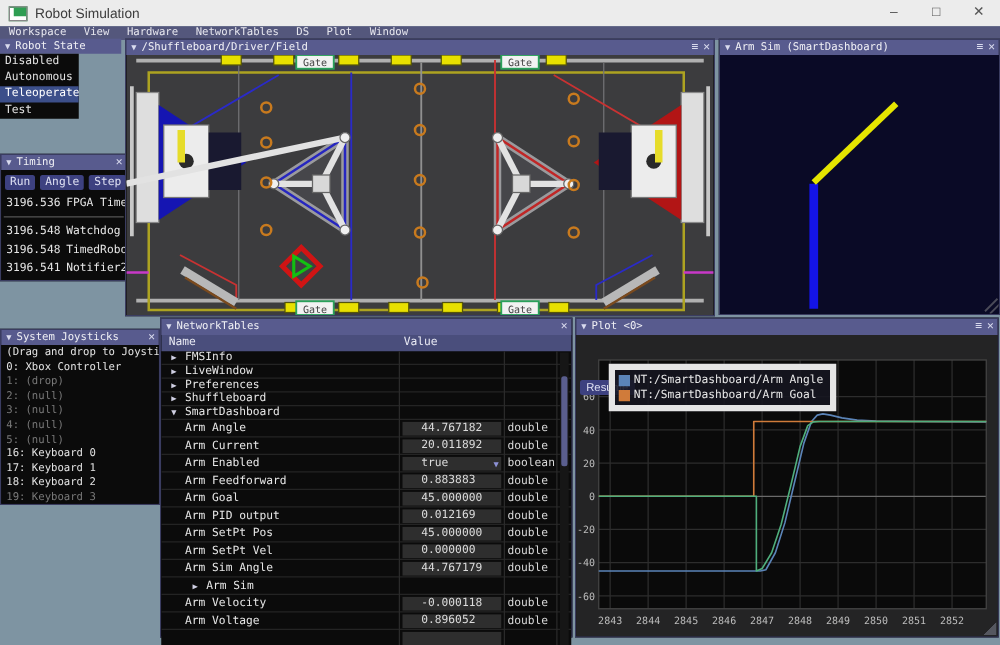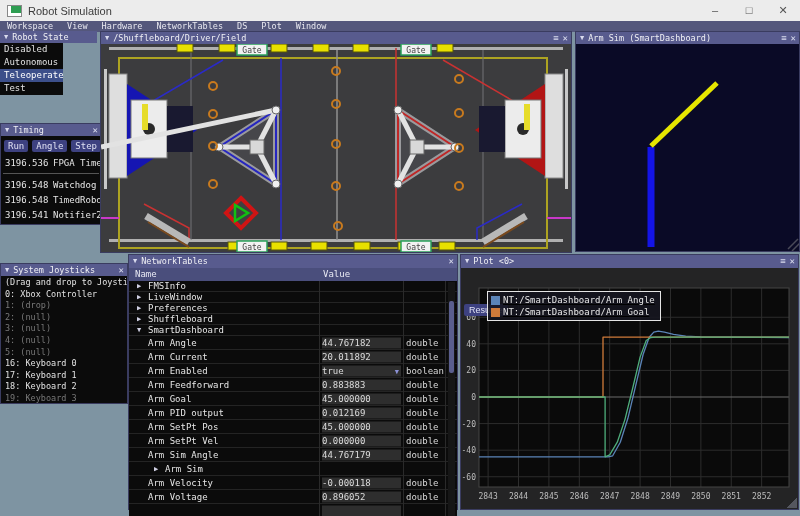--- a/index.html
+++ b/index.html
@@ -39,32 +39,32 @@
   .joy-line.dim{color:#787878;}
   
   .nt-header{height:13px;background:#4a4e7c;color:#e9eaf4;font-size:9px;line-height:13px;position:relative;}
   .nt-header .h-name{position:absolute;left:6px;}
   .nt-header .h-value{position:absolute;left:194px;}
   .nt-rows{position:absolute;left:0;right:0;top:26px;bottom:0;overflow:hidden;}
   .nt-row{position:relative;border-bottom:1px solid #242424;box-sizing:border-box;color:#e6e6e6;font-size:9px;}
   .nt-row .arrow{position:absolute;font-size:7px;color:#cfcfe2;top:50%;transform:translateY(-50%);}
   .nt-row .nm{position:absolute;left:19px;top:50%;transform:translateY(-50%);white-space:nowrap;}
   .nt-row .vbox{position:absolute;left:193px;width:79px;height:11px;top:50%;transform:translateY(-50%);
-                background:#2e2e2e;color:#dcdcdc;line-height:11px;padding-left:0;box-sizing:border-box;}
+                background:#2e2e2e;color:#dcdcdc;line-height:11px;padding-left:15px;box-sizing:border-box;}
   .nt-row .dd{position:absolute;right:2px;top:1px;font-size:7px;color:#8d92d6;}
   .nt-row .ty{position:absolute;left:277px;top:50%;transform:translateY(-50%);color:#d8d8d8;text-align:center;}
   .col-sep{position:absolute;top:13px;bottom:0;width:1px;background:#2a2a2a;}
   .nt-scroll{position:absolute;right:2px;top:14px;bottom:1px;width:7px;background:#161616;}
   .nt-thumb{position:absolute;left:1px;width:5px;background:#5a5e8e;border-radius:2px;}
   
   .plot-content{background:#242425;}
   .resume-btn{position:absolute;left:3px;top:3px;background:#3d4180;color:#dee0f2;
               font-size:9px;padding:1px 5px;border-radius:2px;}
-  .legend{position:absolute;left:26px;top:23px;background:rgba(22,22,32,0.88);border:1px solid #e5e5e5;
-          padding:2px 5px 2px 3px;text-decoration:underline;}
+  .legend{position:absolute;left:26px;top:23px;background:rgba(22,22,32,0.88);border:5px solid #e5e5e5;
+          padding:2px 5px 2px 3px;}
   .legend-item{display:flex;align-items:center;font-size:9px;color:#e8e8e8;height:12px;white-space:nowrap;}
   .legend-swatch{width:9px;height:9px;margin-right:3px;}
   .grip{position:absolute;right:1px;bottom:1px;width:10px;height:10px;
         background:linear-gradient(135deg,transparent 50%,#55575f 50%);}
   svg text{font-family:"DejaVu Sans Mono",monospace;}
 </style>
 </head>
 <body>
 
 <div class="screen">

